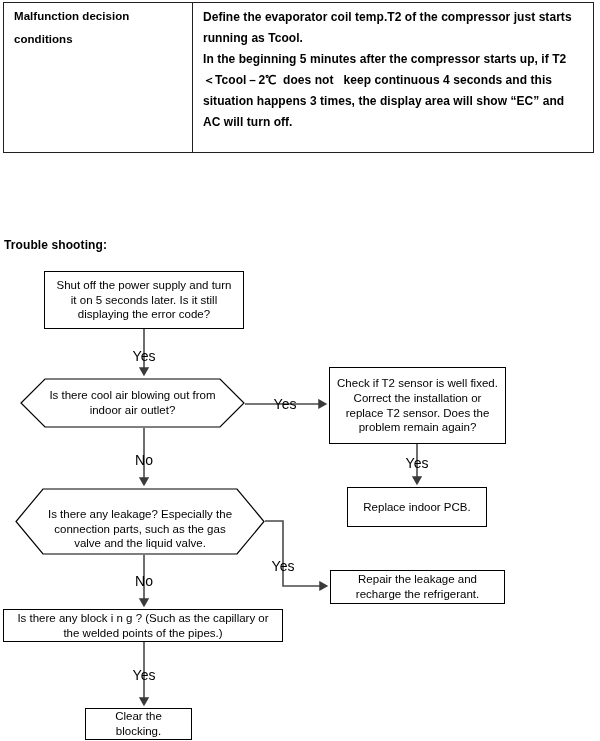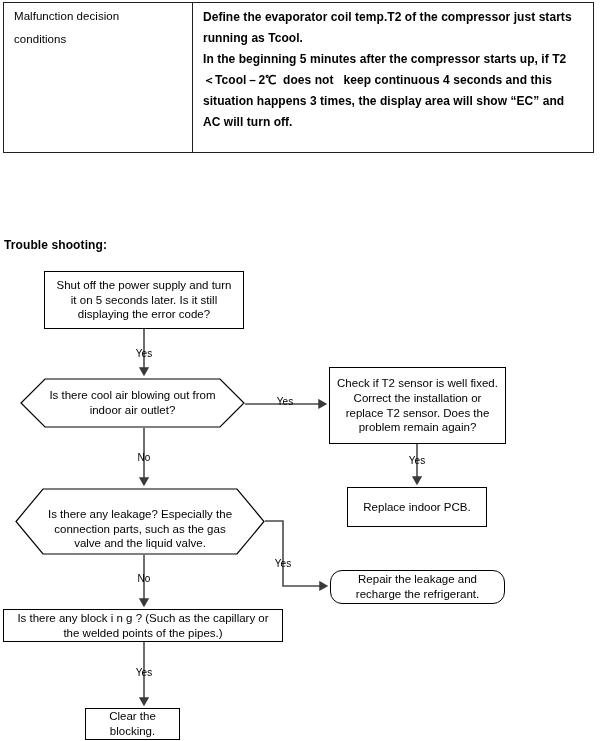--- a/index.html
+++ b/index.html
@@ -52,21 +52,21 @@
     font-weight: bold;
     line-height: 1.0;
     margin-bottom: 9px;
     letter-spacing: 0.05px;
     white-space: pre;
   }
   .cond-line:last-child { margin-bottom: 16px; }
   .label-line {
     display: block;
     font-size: 11.5px;
-    font-weight: normal;
+    font-weight: bold;
     line-height: 1.0;
     margin-bottom: 11px;
     letter-spacing: 0.05px;
   }
   .label-line:last-child { margin-bottom: 0; }
 
   ul.causes {
     margin: 0;
     padding: 0;
     list-style: none;
@@ -139,21 +139,21 @@
     text-align: center;
     font-size: 11.5px;
     line-height: 1.28;
   }
   .hexwrap svg {
     position: absolute;
     left: 0; top: 0;
   }
   .edge-label {
     position: absolute;
-    font-size: 10px;
+    font-size: 14px;
     color: #000;
     text-align: center;
     white-space: nowrap;
   }
   .nowrap-txt { white-space: pre-line; }
 </style>
 </head>
 <body>
 
 <table class="err-table">
@@ -220,29 +220,29 @@
   <span>Replace indoor PCB.</span>
 </div>
 
 <div class="hexwrap" style="left:15px; top:488px; width:250px; height:82px;">
   <svg width="250" height="67">
     <polygon points="28,1 222,1 249,33.5 222,66 28,66 1,33.5" fill="#ffffff" stroke="#000000" stroke-width="1.2"></polygon>
   </svg>
   <span class="hexlabel" style="padding:0 29px;">Is there any leakage? Especially the connection parts, such as the gas valve and the liquid valve.</span>
 </div>
 
-<div class="node rect" style="left:330px; top:570px; width:175px; height:34px; padding:2px 6px;border-radius:12px;">
+<div class="node rect" style="left:330px; top:570px; width:175px; height:34px; padding:2px 6px;">
   <span>Repair the leakage and recharge the refrigerant.</span>
 </div>
 
 <div class="node rect" style="left:3px; top:609px; width:280px; height:33px; padding:1px 6px;">
   <span class="nowrap-txt">Is there  any  block i n g ?  (Such  as  the capillary or the welded points of the pipes.)</span>
 </div>
 
-<div class="node rect" style="left:85px; top:708px; width:95px; height:32px; padding:2px 6px;">
+<div class="node rect" style="left:85px; top:708px; width:107px; height:32px; padding:2px 6px;">
   <span>Clear the blocking.</span>
 </div>
 
 <div class="edge-label" style="left:124px; top:348px; width:40px;">Yes</div>
 <div class="edge-label" style="left:265px; top:396px; width:40px;">Yes</div>
 <div class="edge-label" style="left:124px; top:452px; width:40px;">No</div>
 <div class="edge-label" style="left:397px; top:455px; width:40px;">Yes</div>
 <div class="edge-label" style="left:263px; top:558px; width:40px;">Yes</div>
 <div class="edge-label" style="left:124px; top:573px; width:40px;">No</div>
 <div class="edge-label" style="left:124px; top:667px; width:40px;">Yes</div>

